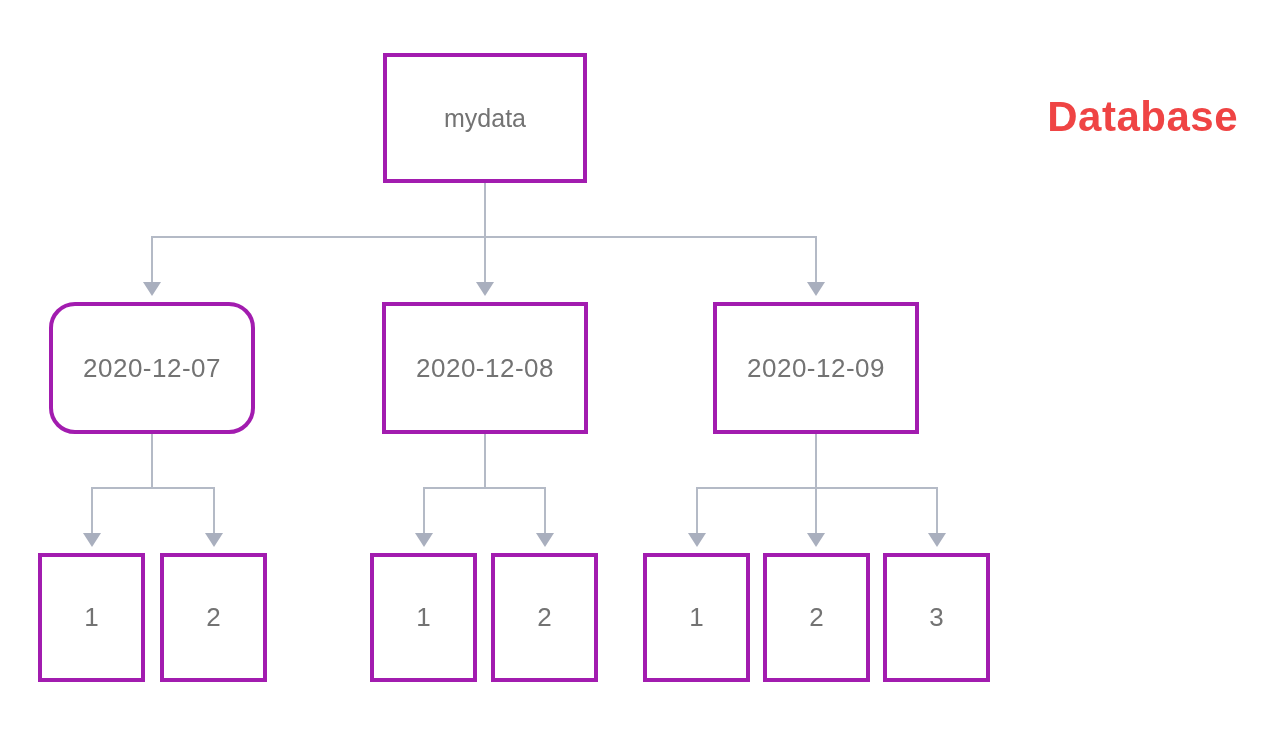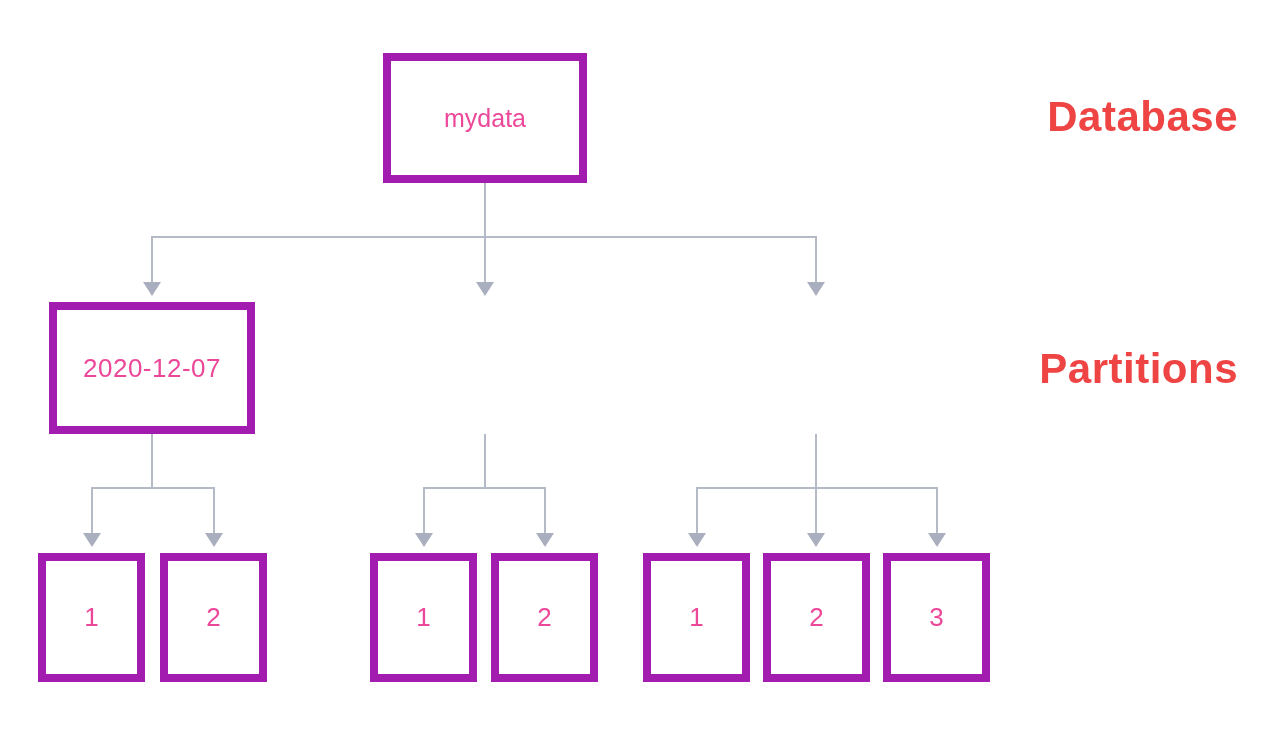--- a/index.html
+++ b/index.html
@@ -12,30 +12,30 @@
     overflow: hidden;
   }
   .connectors {
     position: absolute;
     left: 0; top: 0;
     width: 1280px; height: 736px;
   }
   .node {
     position: absolute;
     box-sizing: border-box;
-    border: 8px solid #a21caf;
+    border: 4px solid #a21caf;
     background: #ffffff;
     display: flex;
     align-items: center;
     justify-content: center;
-    color: #ec4899;
+    color: #737373;
   }
   .node-root   { left: 383px; top: 53px;  width: 204px; height: 130px; font-size: 25px; }
   .node-part   { top: 302px;  width: 206px; height: 132px; font-size: 26px; letter-spacing: 0.5px; }
-  .node-part-1 { left: 49px; }
+  .node-part-1 { left: 49px; border-radius: 26px; }
   .node-part-2 { left: 382px; }
   .node-part-3 { left: 713px; }
   .node-chunk  { top: 553px;  width: 107px; height: 129px; font-size: 26px; }
   .chunk-1a { left: 38px; }
   .chunk-1b { left: 160px; }
   .chunk-2a { left: 370px; }
   .chunk-2b { left: 491px; }
   .chunk-3a { left: 643px; }
   .chunk-3b { left: 763px; }
   .chunk-3c { left: 883px; }
@@ -95,20 +95,26 @@
     <polygon class="ahead" points="928,533 946,533 937,547"></polygon>
   </svg>
 
   <div class="node node-root">
     <span>mydata</span>
   </div>
 
   <div class="node node-part node-part-1">
     <span>2020-12-07</span>
   </div>
+  <div class="node node-part node-part-2">
+    <span>2020-12-08</span>
+  </div>
+  <div class="node node-part node-part-3">
+    <span>2020-12-09</span>
+  </div>
 
   <div class="node node-chunk chunk-1a">
     <span>1</span>
   </div>
   <div class="node node-chunk chunk-1b">
     <span>2</span>
   </div>
   <div class="node node-chunk chunk-2a">
     <span>1</span>
   </div>
@@ -119,15 +125,14 @@
     <span>1</span>
   </div>
   <div class="node node-chunk chunk-3b">
     <span>2</span>
   </div>
   <div class="node node-chunk chunk-3c">
     <span>3</span>
   </div>
 
   <div class="row-label label-database">Database</div>
-  <div class="row-label label-partitions">Partitions</div>
 
 </div>
 
 </body></html>

